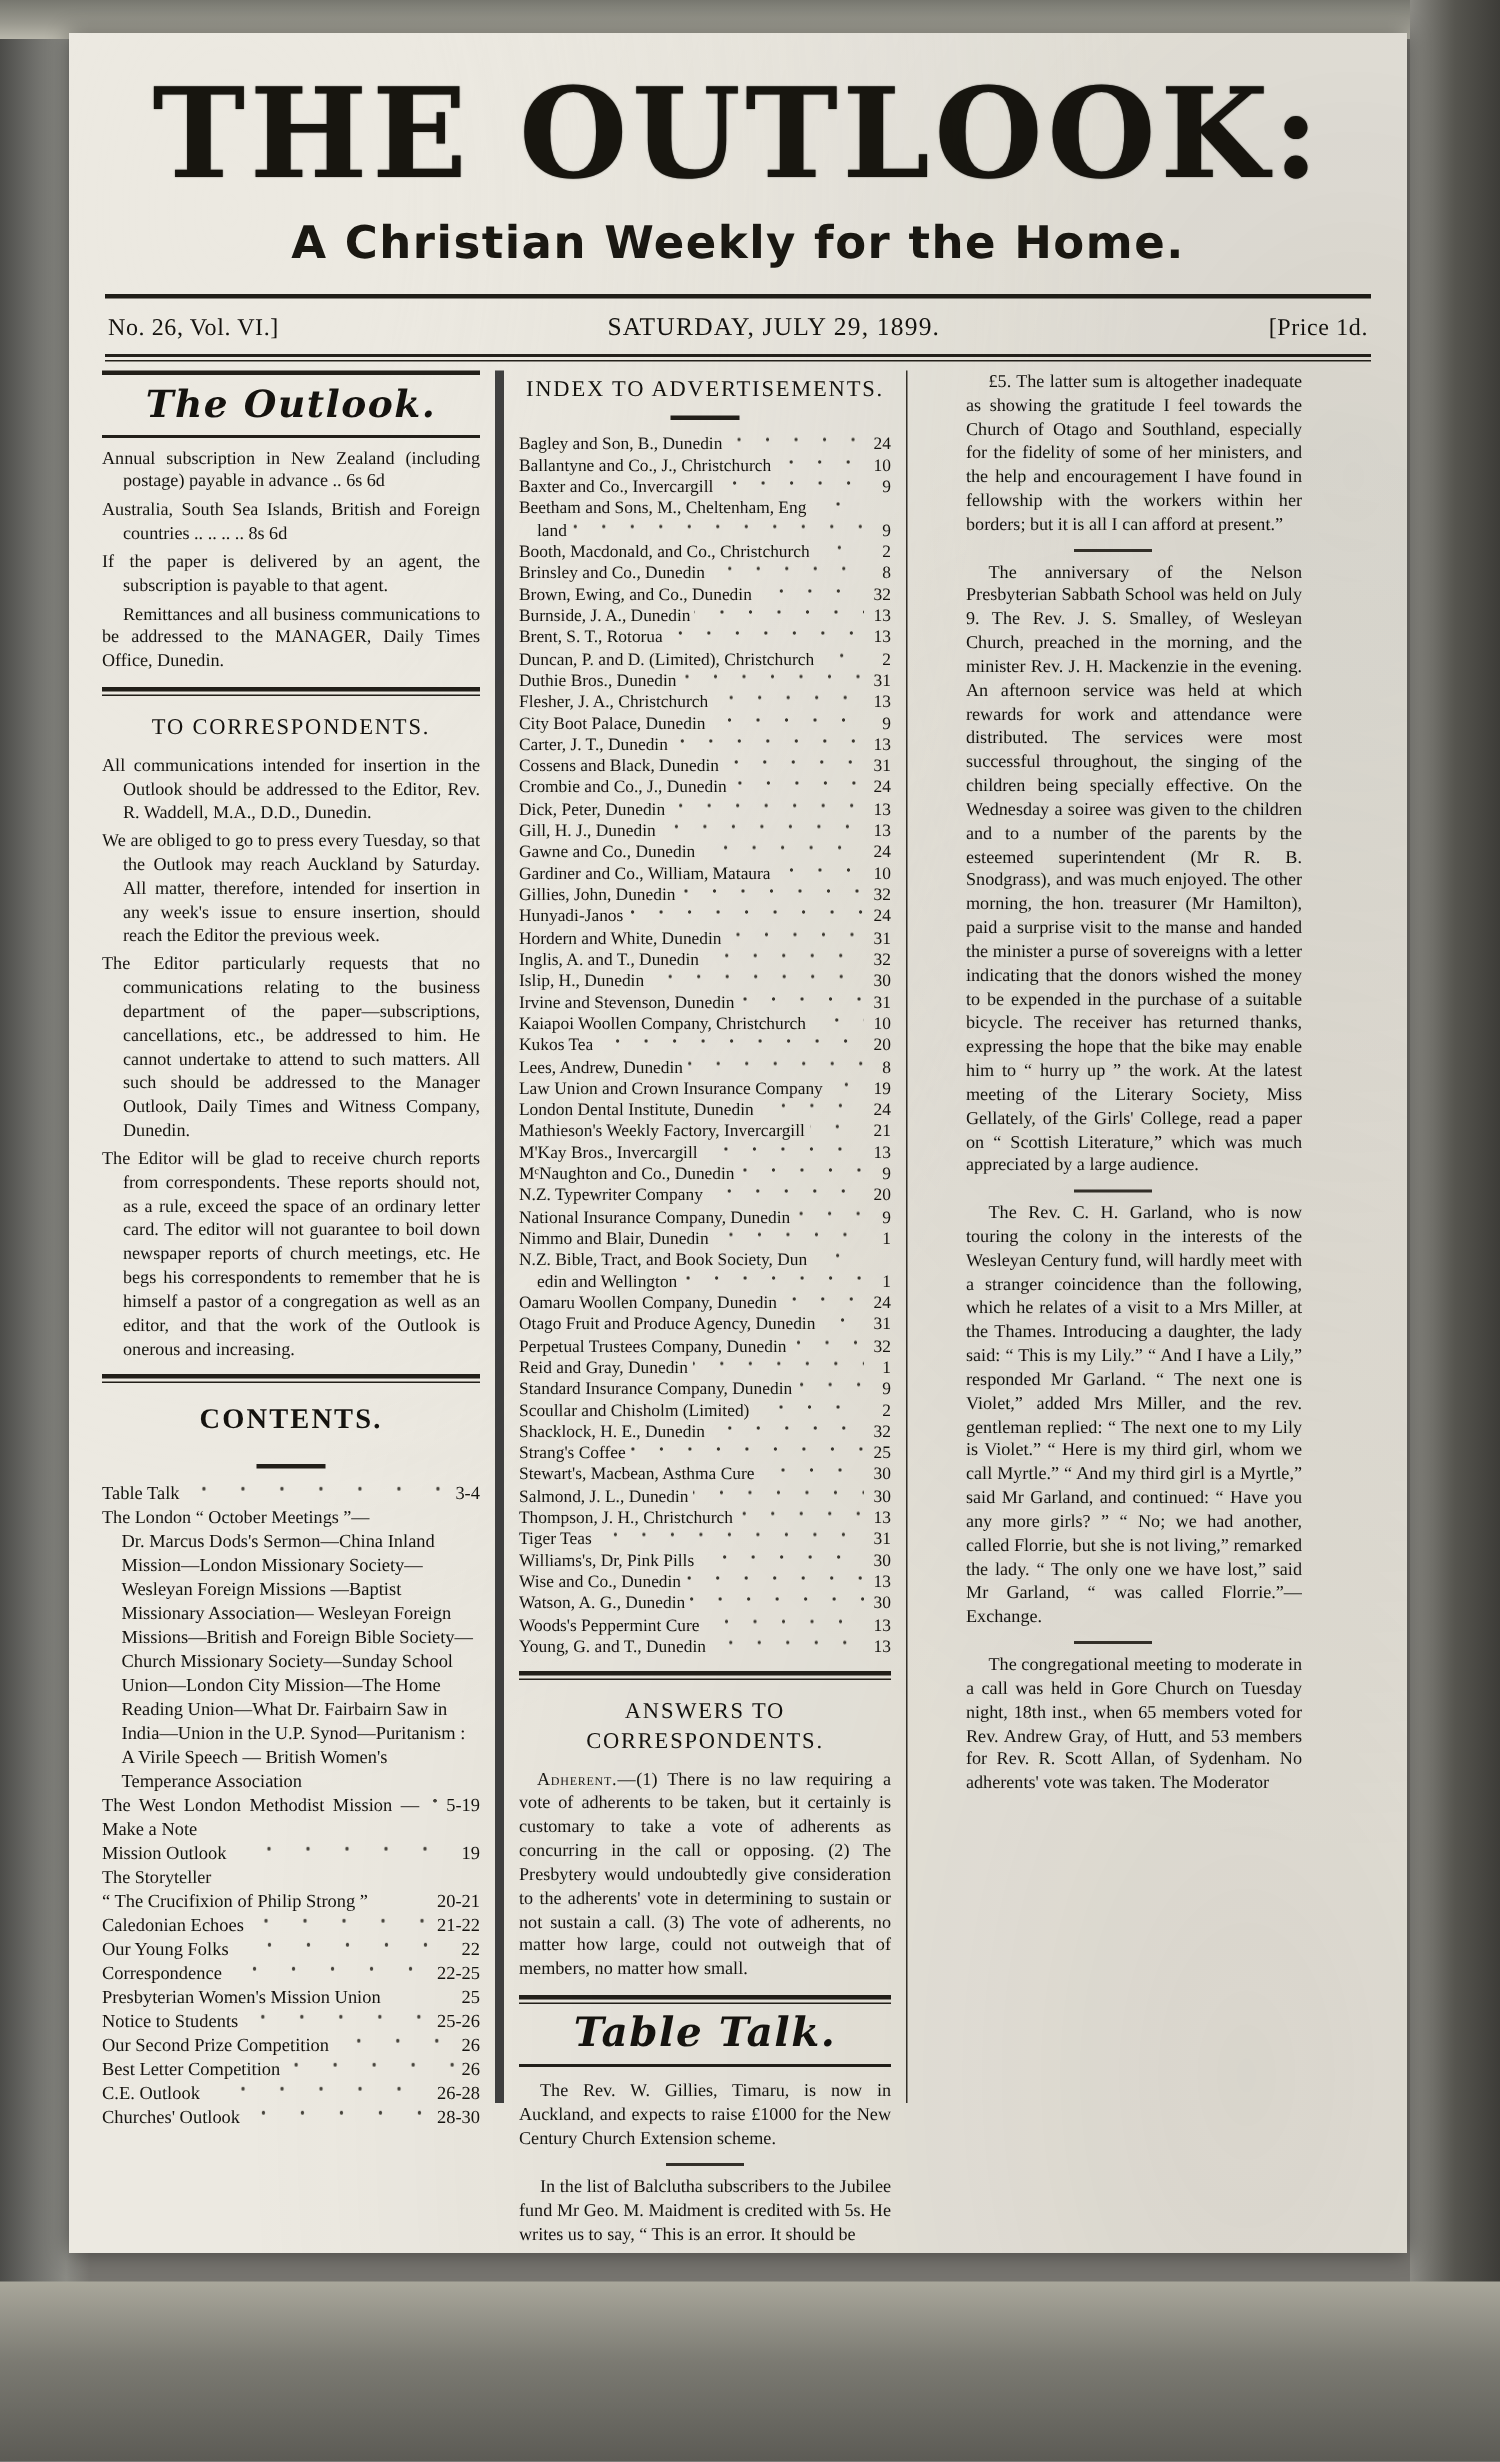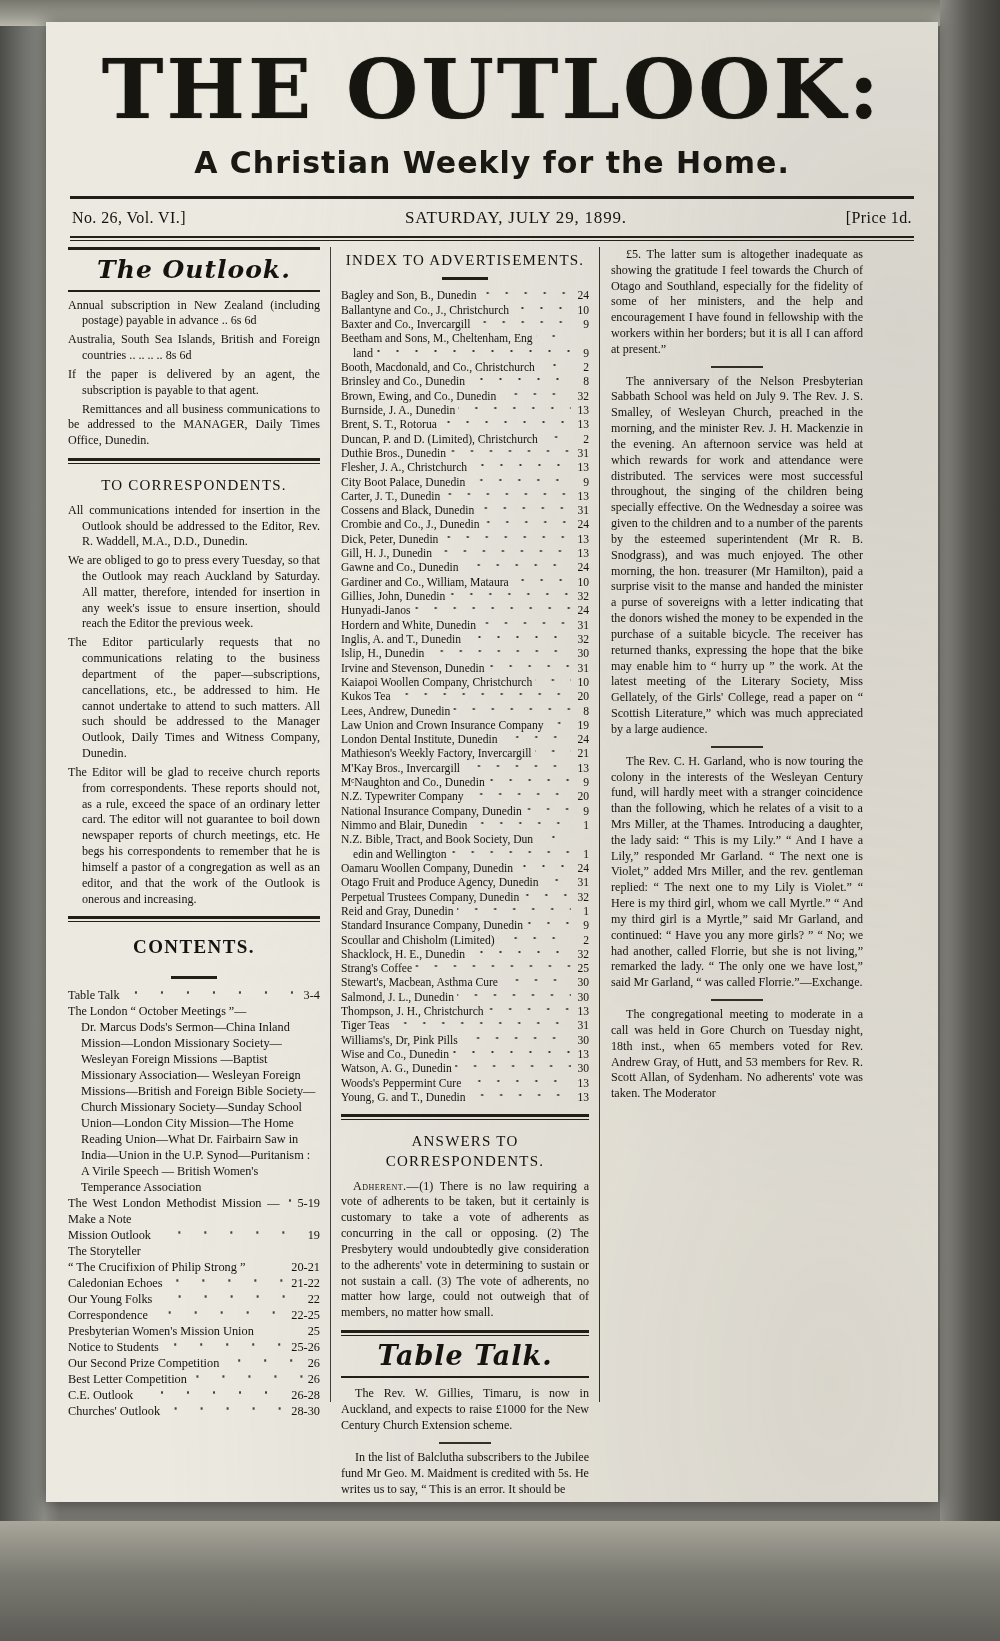--- a/index.html
+++ b/index.html
@@ -119,21 +119,21 @@
     height: 1155px;
   }
   .col {
     position: relative;
     font-size: 12.1px;
     line-height: 1.31;
     text-align: justify;
     hyphens: auto;
   }
   .col-1 { width: 252px; padding-right: 10px; }
-  .col-2 { width: 248px; padding: 0 10px; border-left: 1px solid #404040; border-right: 1px solid #35312a; }
+  .col-2 { width: 248px; padding: 0 10px; border-left: 6px solid #404040; border-right: 1px solid #35312a; }
   .col-3 { width: 252px; padding-left: 11px; }
 
   .blackletter {
     font-family: "DejaVu Serif", serif;
     font-weight: 700;
     font-style: italic;
     font-size: 25px;
     text-align: center;
     letter-spacing: 1px;
     margin: 2px 0 3px 0;
@@ -233,21 +233,21 @@
     opacity: .9;
   }
   .ad-page { flex: 0 0 15px; text-align: right; font-size: 11.6px; }
 
   .smallcaps-lead {
     font-variant: small-caps;
     letter-spacing: .5px;
   }
 
   
-  .col-3 p.para { text-indent: 15px; margin-bottom: 0; }
+  .col-3 p.para { text-indent: 15px; margin-bottom: 0; margin-left: 28px; }
 </style>
 </head>
 <body>
 
 <div class="page">
   <div class="scan-bg"></div>
   <div class="scan-bg-top"></div>
   <div class="scan-bg-right"></div>
   <div class="scan-bg-bottom"></div>
 

